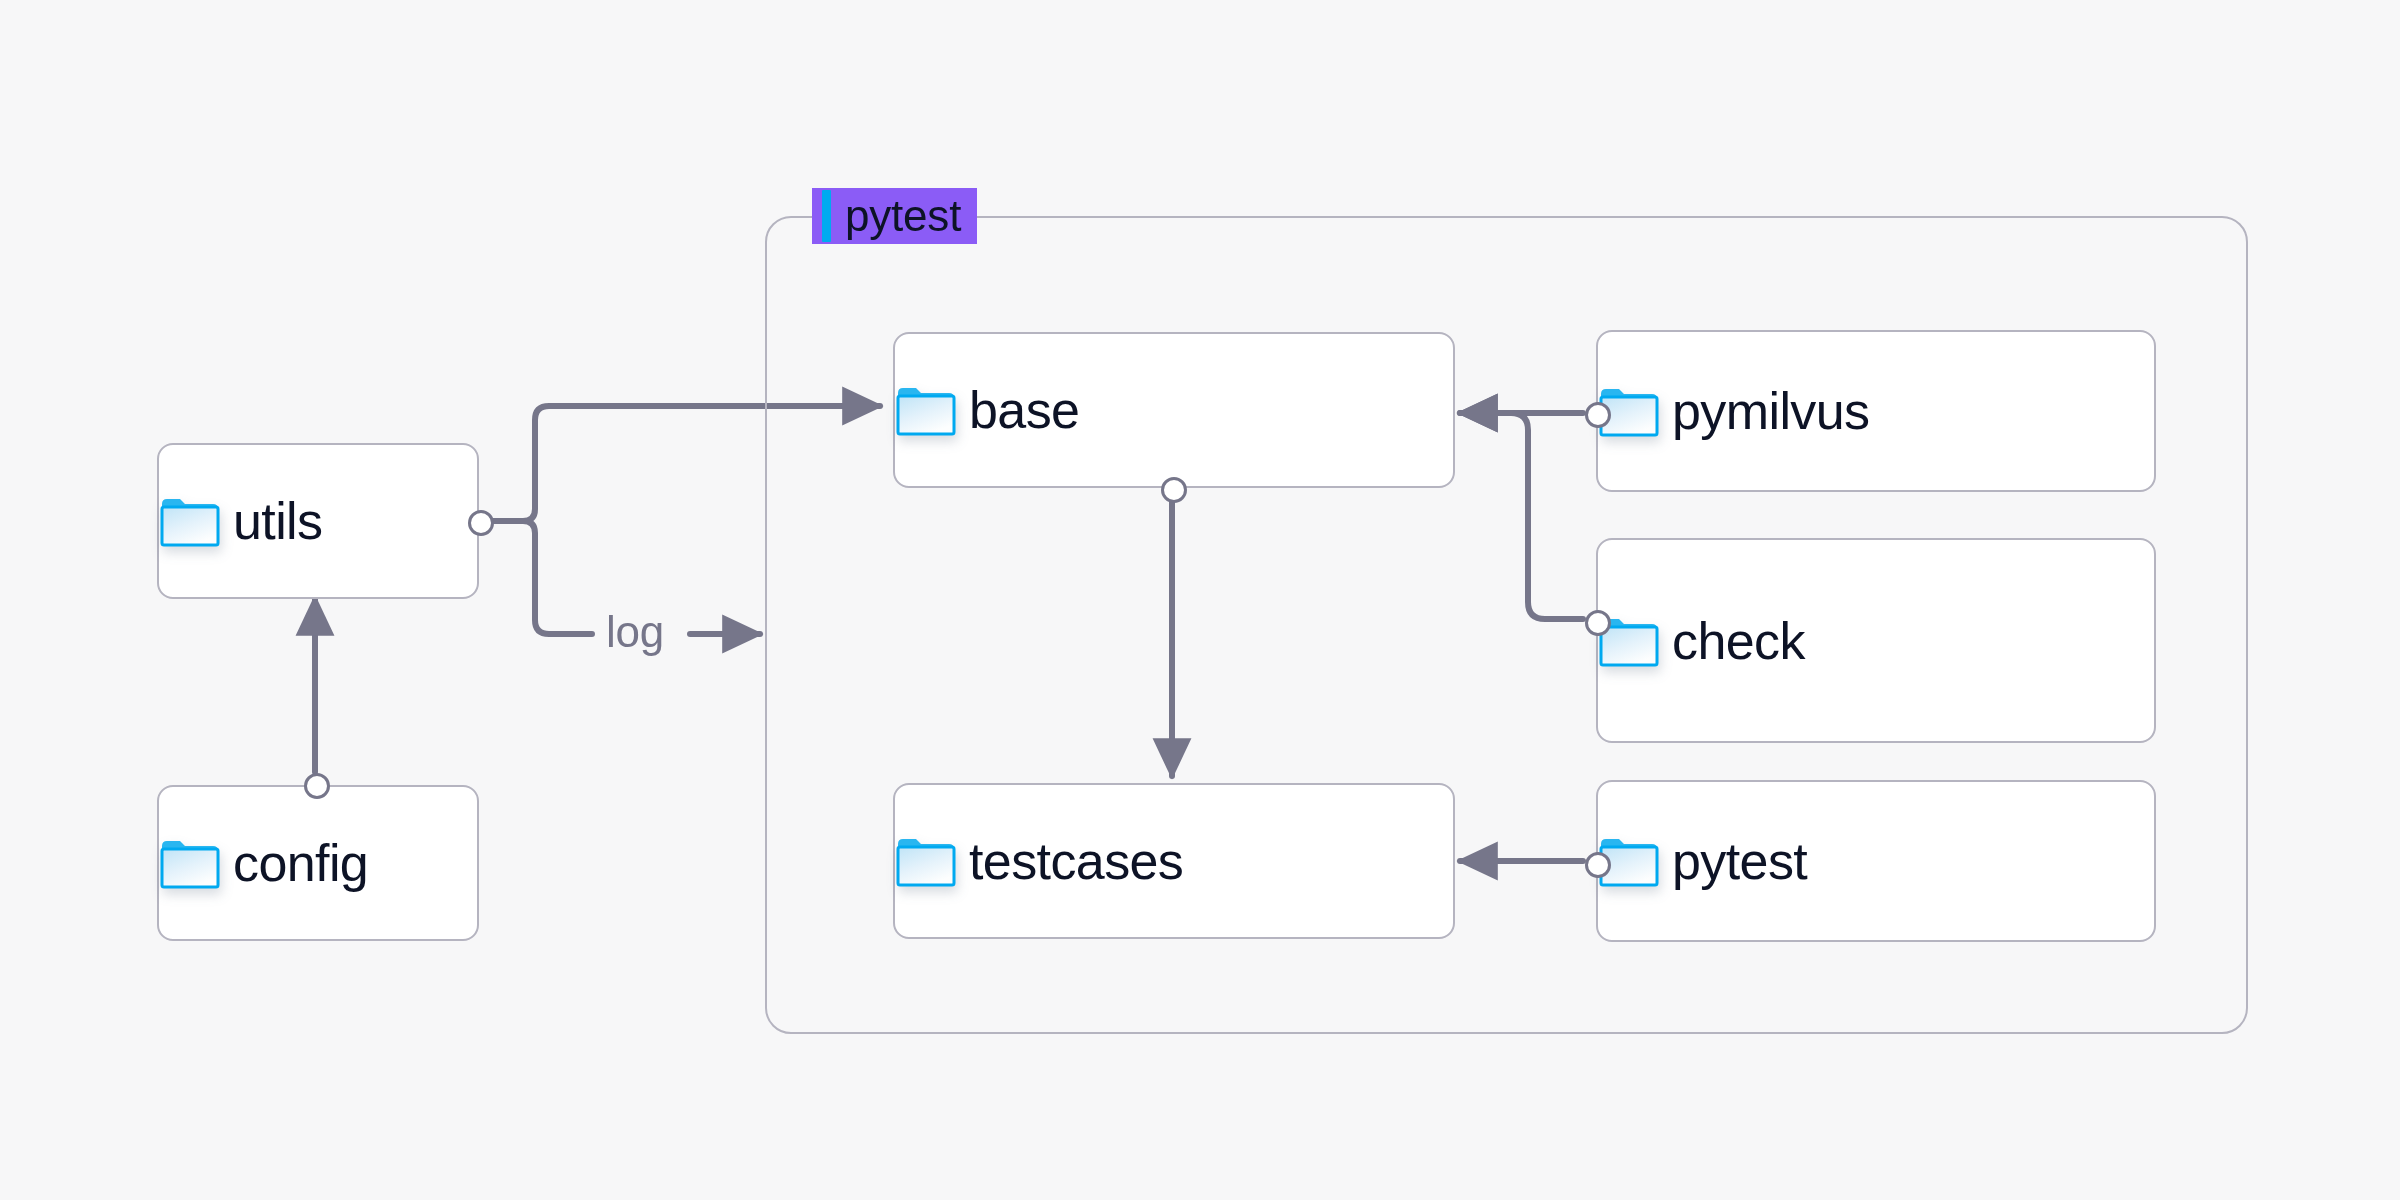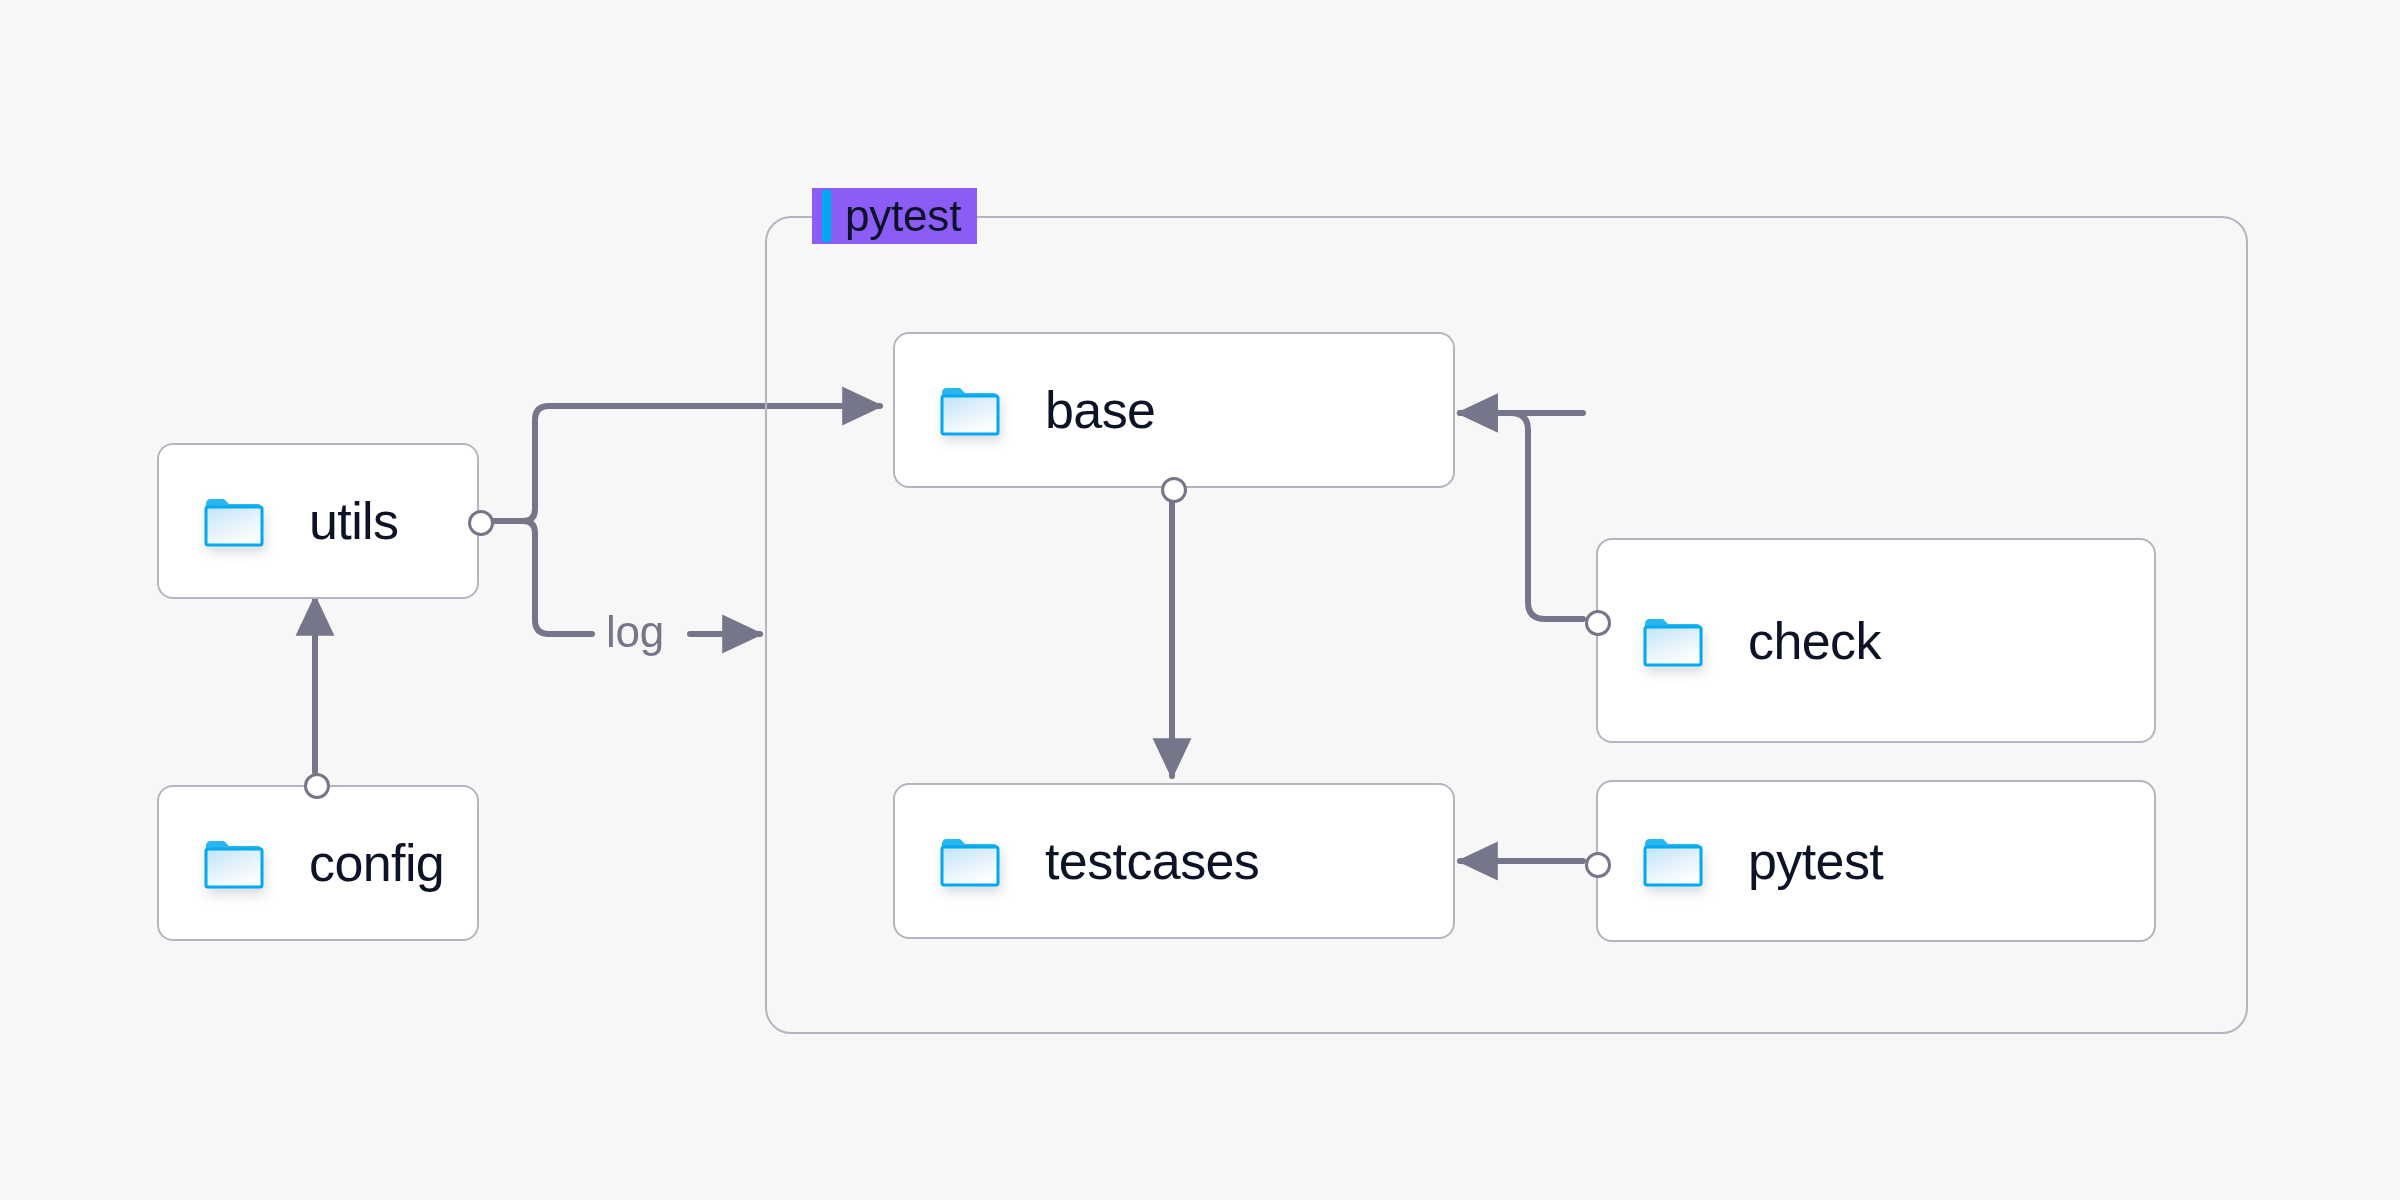--- a/index.html
+++ b/index.html
@@ -69,22 +69,21 @@
 
   
   .node {
     position: absolute;
     box-sizing: border-box;
     background: #ffffff;
     border: 2px solid #b5b4c0;
     border-radius: 16px;
     display: flex;
     align-items: center;
-    padding-left: 44px;
-    gap: 44px;
+    gap: 12px;
   }
   .node-label {
     font-size: 52px;
     line-height: 1;
     color: #0d1326;
     letter-spacing: -0.6px;
     white-space: nowrap;
   }
 
   
@@ -220,20 +219,37 @@
             <stop offset="100%" stop-color="#fdfefe"></stop>
           </linearGradient>
         </defs>
         <path d="M3 10 Q3 5 8 5 L21 5 L26 10 L54 10 Q59 10 59 15 L59 18 L3 18 Z" fill="#29b6f0"></path>
         <rect x="3" y="13" width="56" height="38" rx="2" fill="url(#fgrad-testcases)" stroke="#00a9f0" stroke-width="3"></rect>
       </svg>
     </span>
     <span class="node-label">testcases</span>
   </div>
 
+  <div class="node" style="left:1596px; top:330px; width:560px; height:162px;">
+    <span class="folder-icon">
+      <svg viewBox="0 0 62 54">
+        <defs>
+          <linearGradient id="fgrad-pymilvus" x1="0" y1="0" x2="0.55" y2="1">
+            <stop offset="0%" stop-color="#bfe4f7"></stop>
+            <stop offset="55%" stop-color="#e4f2fb"></stop>
+            <stop offset="100%" stop-color="#fdfefe"></stop>
+          </linearGradient>
+        </defs>
+        <path d="M3 10 Q3 5 8 5 L21 5 L26 10 L54 10 Q59 10 59 15 L59 18 L3 18 Z" fill="#29b6f0"></path>
+        <rect x="3" y="13" width="56" height="38" rx="2" fill="url(#fgrad-pymilvus)" stroke="#00a9f0" stroke-width="3"></rect>
+      </svg>
+    </span>
+    <span class="node-label">pymilvus</span>
+    <span class="handle" style="left:-13px; top:70px;"></span>
+  </div>
 
   <div class="node" style="left:1596px; top:538px; width:560px; height:205px;">
     <span class="folder-icon">
       <svg viewBox="0 0 62 54">
         <defs>
           <linearGradient id="fgrad-check" x1="0" y1="0" x2="0.55" y2="1">
             <stop offset="0%" stop-color="#bfe4f7"></stop>
             <stop offset="55%" stop-color="#e4f2fb"></stop>
             <stop offset="100%" stop-color="#fdfefe"></stop>
           </linearGradient>

